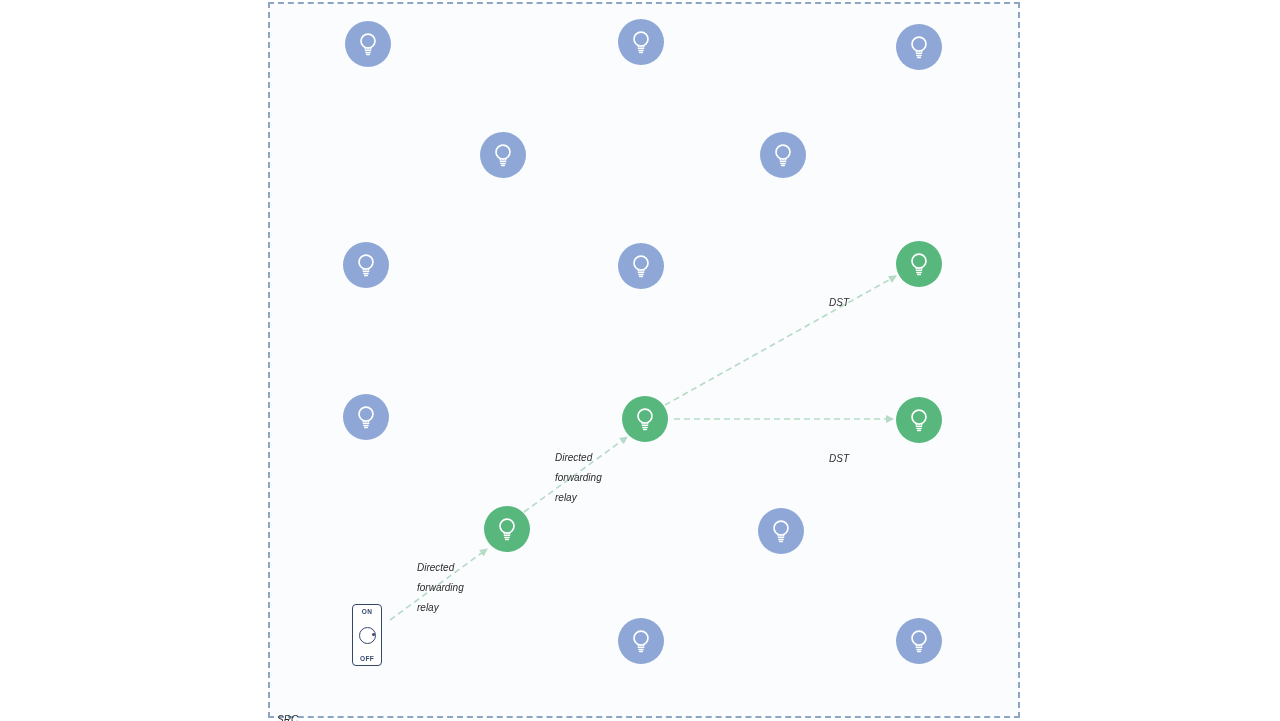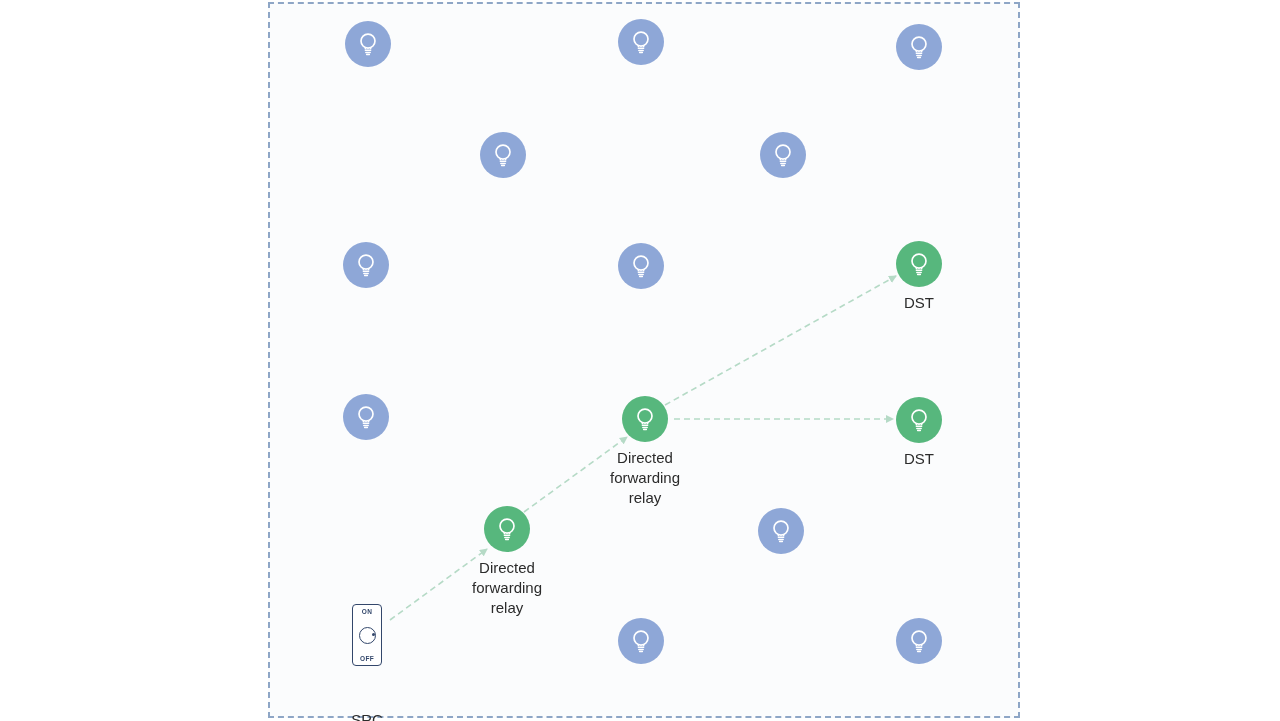--- a/index.html
+++ b/index.html
@@ -34,24 +34,25 @@
     height: 46px;
     border-radius: 50%;
     display: flex;
     align-items: center;
     justify-content: center;
   }
   .node svg { display: block; }
   .node-label {
     position: absolute;
     width: 180px;
-    text-align: center;
-    font-size: 15px;
+    text-align: left;
+    font-size: 10px;
     line-height: 20px;
     color: #2b2b2b;
+    font-style: italic;
   }
   .switch {
     position: absolute;
     width: 30px;
     height: 62px;
     background: #ffffff;
     border: 1.6px solid #33476b;
     border-radius: 4px;
     display: flex;
     flex-direction: column;

